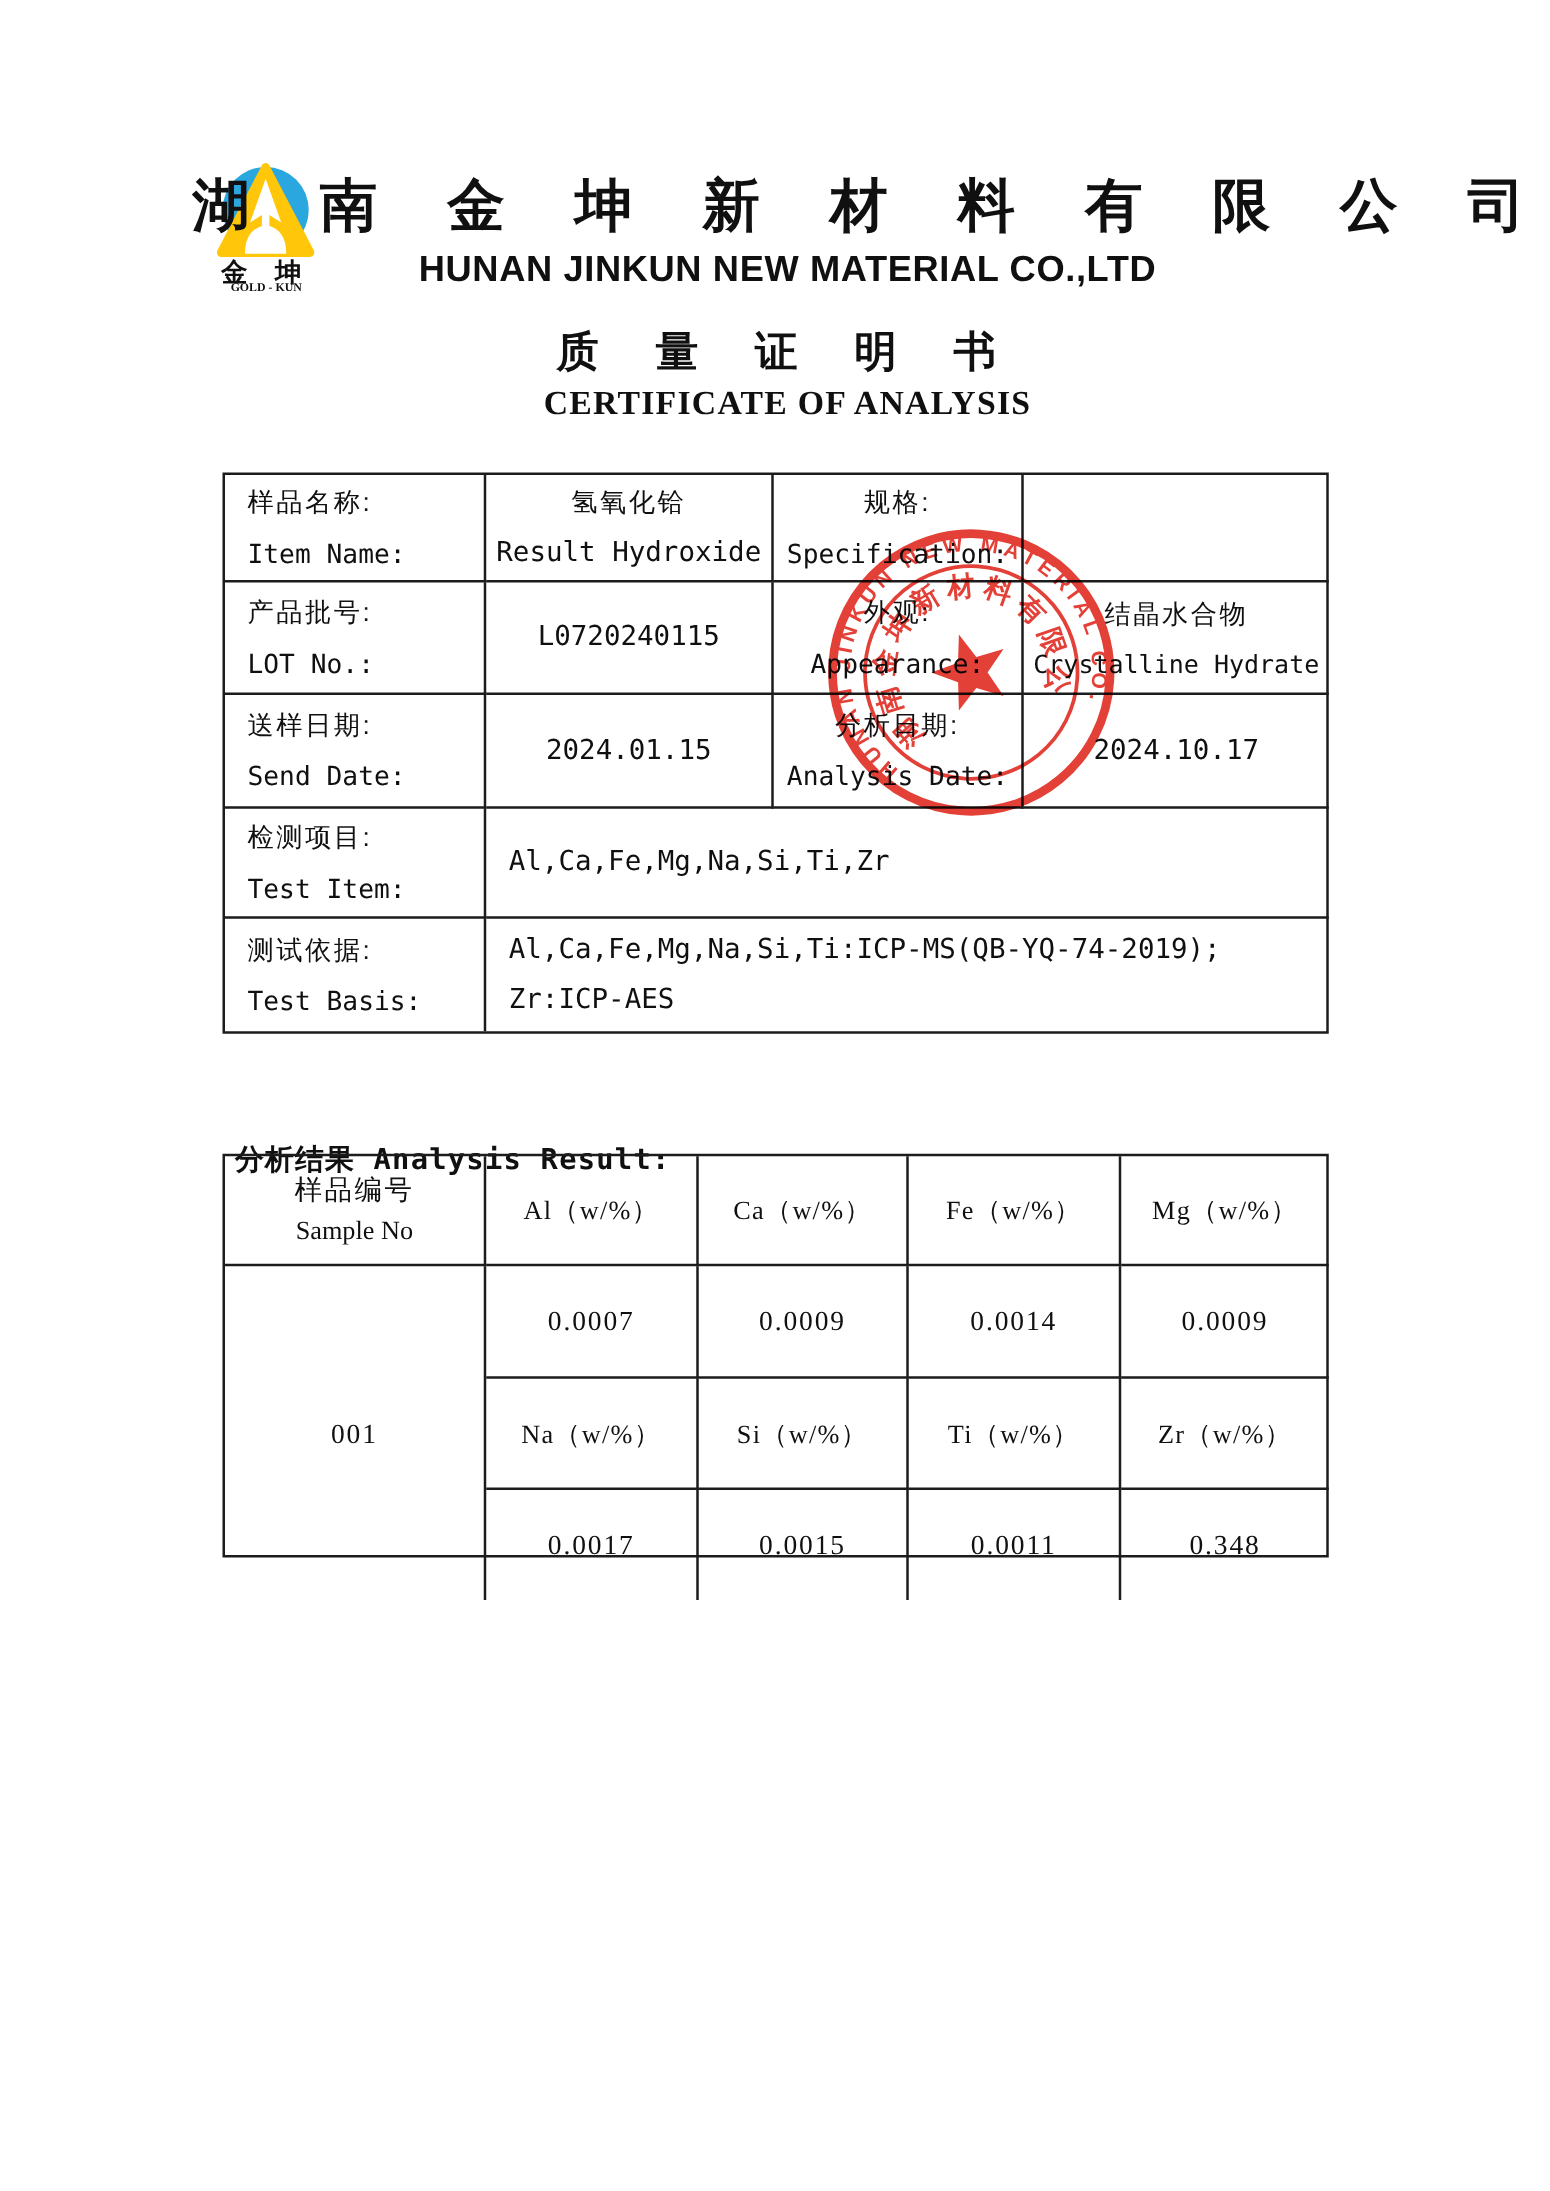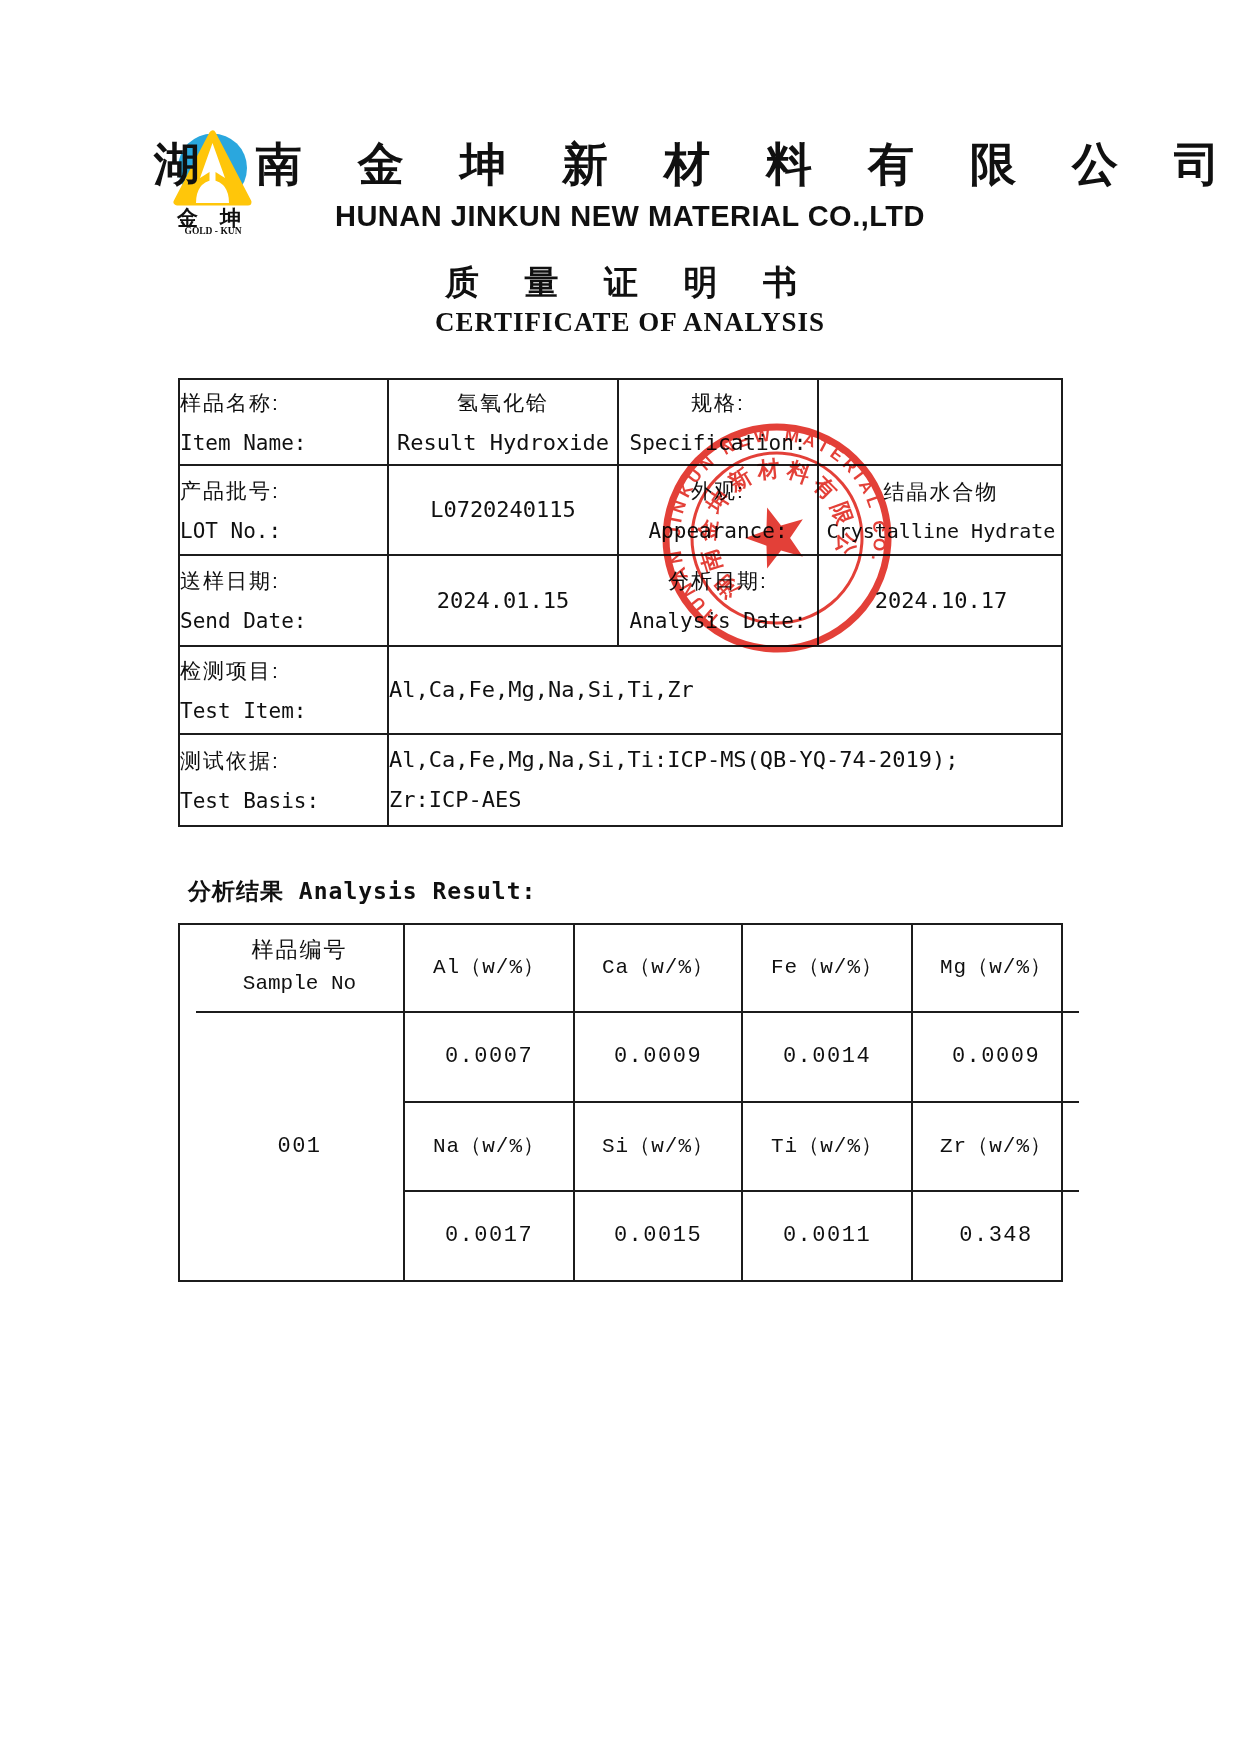--- a/index.html
+++ b/index.html
@@ -22,44 +22,44 @@
   .logo-cn  { left:158px; top:204px; width:110px; text-align:center;
               font-weight:700; font-size:21px; letter-spacing:8px; }
   .logo-en  { left:158px; top:226px; width:110px; text-align:center;
               font-family:"Liberation Serif", serif; font-weight:700; font-size:9.5px; }
 
   
   .grid { display:grid; border:2px solid #1c1c1c; box-sizing:border-box; background:transparent; }
   .t1 { left:178px; top:378px; width:885px; height:449px;
         grid-template-columns:209px 230px 200px 244px;
         grid-template-rows:86px 90px 91px 88px 90px; }
-  .t2 { left:178px; top:923px; width:885px; height:359px;
+  .t2 { left:178px; top:923px; width:885px; height:323px;
         grid-template-columns:209px 170px 168px 170px 166px;
         grid-template-rows:88px 90px 89px 88px;
-        font-family:Liberation Mono, monospace;padding-left:16px; }
+        font-family:Liberation Serif, serif; }
   .c { border-right:2px solid #1c1c1c; border-bottom:2px solid #1c1c1c;
        display:flex; flex-direction:column; justify-content:center; align-items:center;
        box-sizing:border-box; }
   .lc { border-right:none; }
   .lr { border-bottom:none; }
-  .left { align-items:flex-start; text-align:left; }
+  .left { align-items:flex-start; padding-left:18px; text-align:left; }
   .sp3 { grid-column:2 / 5; }
   .vspan { grid-row:2 / 5; grid-column:1; }
 
   .cn  { font-size:21px; line-height:41px; letter-spacing:2px; white-space:nowrap; }
   .en  { font-family:"DejaVu Sans Mono", monospace; font-size:21px; line-height:40px; white-space:nowrap; }
   .val { font-family:"DejaVu Sans Mono", monospace; font-size:22px; line-height:40px; white-space:nowrap; }
   .val-sm { font-family:"DejaVu Sans Mono", monospace; font-size:20px; line-height:38px; white-space:nowrap; }
 
   .t2 .hd  { font-size:21px; line-height:30px; letter-spacing:1px; white-space:nowrap; }
   .t2 .num { font-size:22px; line-height:30px; letter-spacing:1.5px; }
   .t2 .cn2 { font-size:22px; line-height:32px; letter-spacing:2px; }
   .t2 .en2 { font-size:21px; line-height:32px; }
 
-  .result-heading { left:188px; top:876px; font-family:"DejaVu Sans Mono", monospace;
+  .result-heading { left:188px; top:912px; font-family:"DejaVu Sans Mono", monospace;
                     font-weight:700; font-size:23px; letter-spacing:1px; }
 
   
   .stamp { left:645px; top:406px; width:264px; height:264px;
            mix-blend-mode:multiply; opacity:0.88; z-index:5; }
   .stamp-en { font-family:"Liberation Sans", sans-serif; font-weight:700;
               font-size:17px; letter-spacing:3.5px; }
   .stamp-cn { font-weight:700; font-size:22px; letter-spacing:4px; }
 </style>
 </head>

